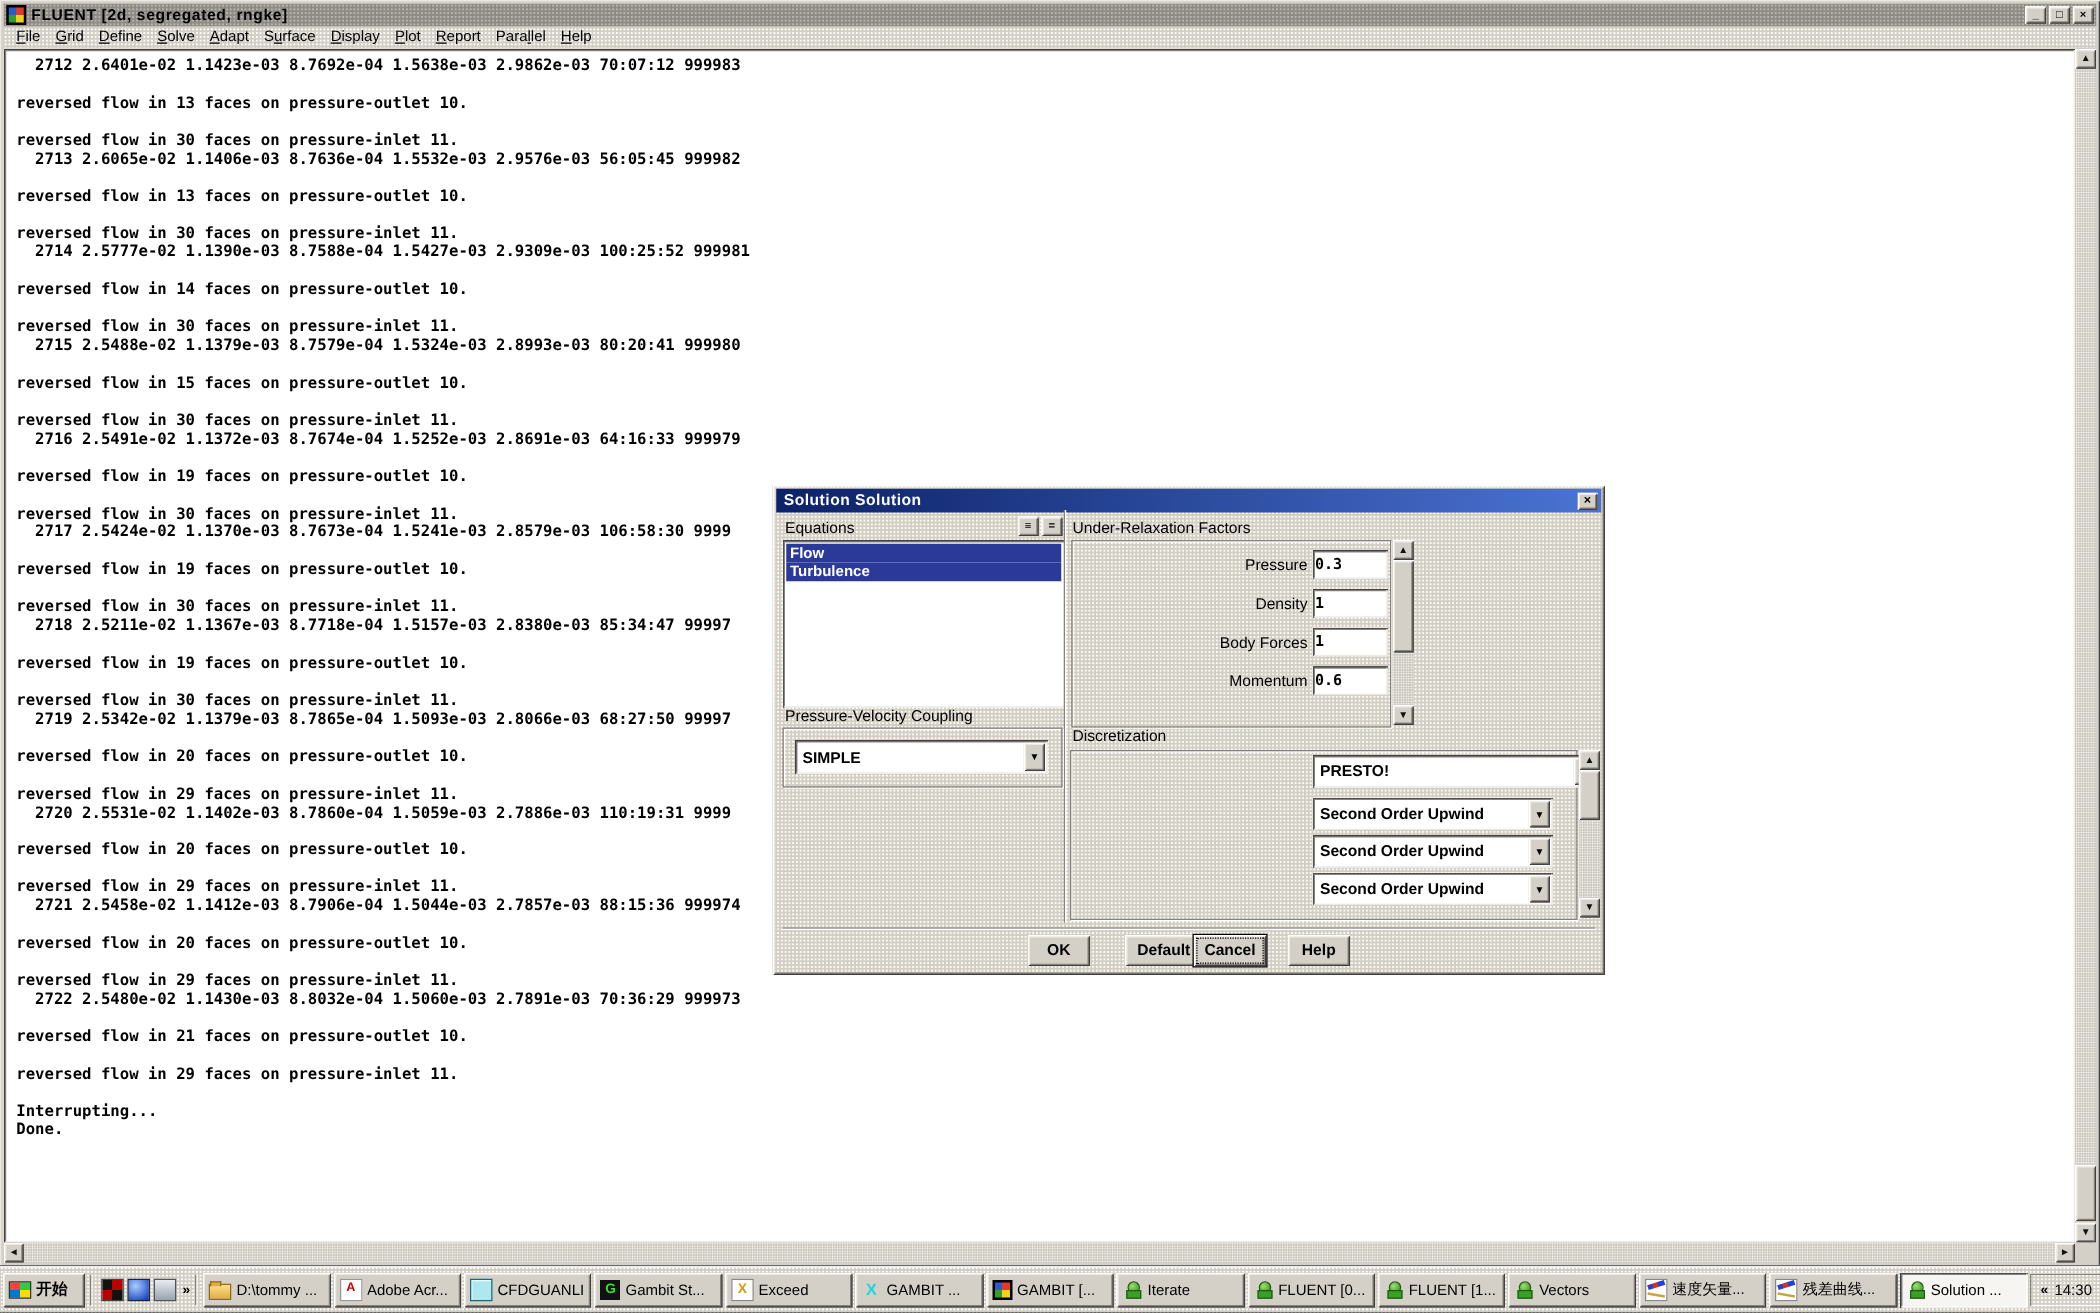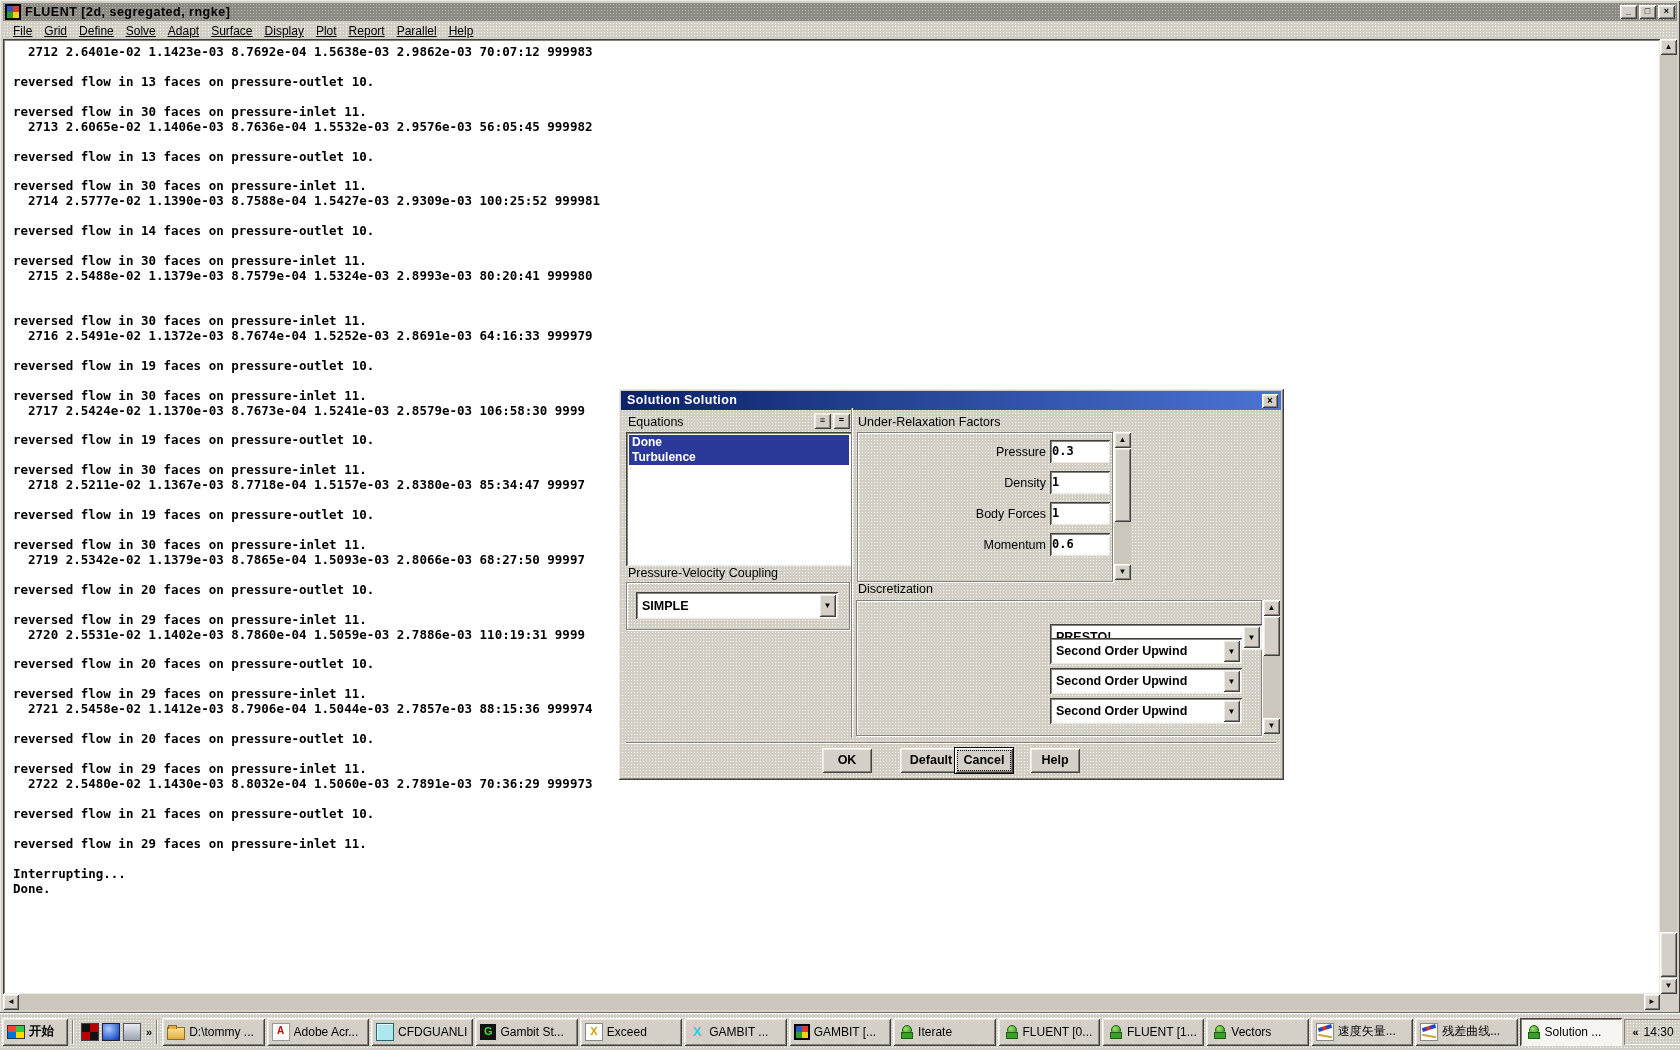--- a/index.html
+++ b/index.html
@@ -14,21 +14,21 @@
 
   
   #mainwin{position:absolute;left:0;top:0;width:1680px;height:1013px;z-index:1;
     background-color:#d4d0c8;box-shadow:inset 1px 1px 0 #ece9e2,inset -1px -1px 0 #404040;}
   #titlebar{position:absolute;left:3px;top:3px;right:3px;height:18px;
     background-color:#8e8a84;background-image:radial-gradient(circle,#bab6b0 0.7px,rgba(0,0,0,0) 0.8px);background-size:3px 3px;
     display:flex;align-items:center;gap:4px;padding:0 2px;}
   #titlebar .title-text{font-weight:bold;font-size:12.5px;letter-spacing:0.5px;}
   .win-ctrls{margin-left:auto;display:flex;gap:2px;}
   .win-ctrl{width:17px;height:14px;font-size:9px;font-weight:bold;line-height:13px;text-align:center;cursor:default;}
-  #menubar{position:absolute;left:3px;top:22px;right:4px;height:16px;display:flex;align-items:flex-end;padding-left:4px;text-decoration:underline;}
+  #menubar{position:absolute;left:3px;top:22px;right:4px;height:16px;display:flex;align-items:flex-start;padding-left:4px;}
   .menu-item{font-size:12px;padding:0 6px;white-space:nowrap;}
   .menu-item u{text-underline-offset:1px;}
 
   
   #client{position:absolute;left:3px;top:39px;right:3px;bottom:3px;}
   #console{position:absolute;left:0;top:0;right:17px;bottom:16px;background:#fff;overflow:hidden;
     box-shadow:inset 1px 1px 0 #404040,inset -1px -1px 0 #ece9e2,inset 2px 2px 0 #87837b;
     padding:6px 0 0 10px;}
   .cline{font-family:"DejaVu Sans Mono",monospace;font-weight:bold;font-size:12.5px;line-height:14.93px;white-space:pre;}
   .sbar{position:absolute;background-color:#cbc7bd;
@@ -164,20 +164,21 @@
           <div class="cline">reversed flow in 13 faces on pressure-outlet 10.</div>
           <div class="cline"> </div>
           <div class="cline">reversed flow in 30 faces on pressure-inlet 11.</div>
           <div class="cline">  2714 2.5777e-02 1.1390e-03 8.7588e-04 1.5427e-03 2.9309e-03 100:25:52 999981</div>
           <div class="cline"> </div>
           <div class="cline">reversed flow in 14 faces on pressure-outlet 10.</div>
           <div class="cline"> </div>
           <div class="cline">reversed flow in 30 faces on pressure-inlet 11.</div>
           <div class="cline">  2715 2.5488e-02 1.1379e-03 8.7579e-04 1.5324e-03 2.8993e-03 80:20:41 999980</div>
           <div class="cline"> </div>
+          <div class="cline">reversed flow in 15 faces on pressure-outlet 10.</div>
           <div class="cline"> </div>
           <div class="cline">reversed flow in 30 faces on pressure-inlet 11.</div>
           <div class="cline">  2716 2.5491e-02 1.1372e-03 8.7674e-04 1.5252e-03 2.8691e-03 64:16:33 999979</div>
           <div class="cline"> </div>
           <div class="cline">reversed flow in 19 faces on pressure-outlet 10.</div>
           <div class="cline"> </div>
           <div class="cline">reversed flow in 30 faces on pressure-inlet 11.</div>
           <div class="cline">  2717 2.5424e-02 1.1370e-03 8.7673e-04 1.5241e-03 2.8579e-03 106:58:30 9999</div>
           <div class="cline"> </div>
           <div class="cline">reversed flow in 19 faces on pressure-outlet 10.</div>
@@ -228,21 +229,21 @@
   <div id="dialog">
     <div id="dlg-title">
       <span>Solution Solution</span>
     </div>
     <div id="dlg-close" class="raised">×</div>
 
     <div class="dlab" style="left:10px;top:27px">Equations</div>
     <div id="eq-btn1" class="raised">≡</div>
     <div id="eq-btn2" class="raised">=</div>
     <div id="eq-list">
-        <div class="eq-item">Done</div>
+        <div class="eq-item">Flow</div>
         <div class="eq-item">Turbulence</div>
       </div>
 
     <div id="sep-v"></div>
 
     <div class="dlab" style="left:240px;top:27px">Under-Relaxation Factors</div>
     <div id="urf-box" class="etched"></div>
     <div id="urf-rows">
         <div class="dlab dlab-r" style="left: 250px; width: 178px; top: 57px;">Pressure</div>
         <div class="dinput" style="top: 52px;">0.3</div>
@@ -262,21 +263,21 @@
     <div class="dlab" style="left:10px;top:178px">Pressure-Velocity Coupling</div>
     <div id="pv-box" class="etched"></div>
     <div id="pv-combo" class="combo">
       <span class="cval">SIMPLE</span>
       <span class="carrow">▼</span>
     </div>
 
     <div class="dlab" style="left:240px;top:194px">Discretization</div>
     <div id="disc-box" class="etched"></div>
     <div id="disc-rows">
-        <div class="combo" style="left: 432px; width: 212px; height: 26px; top: 236px;">
+        <div class="combo" style="left: 432px; width: 228px; height: 26px; top: 216px;">
           <span class="cval">PRESTO!</span>
           <span class="carrow">▼</span>
         </div>
         <div class="combo" style="left: 432px; width: 192px; height: 26px; top: 250px;">
           <span class="cval">Second Order Upwind</span>
           <span class="carrow">▼</span>
         </div>
         <div class="combo" style="left: 432px; width: 192px; height: 26px; top: 280px;">
           <span class="cval">Second Order Upwind</span>
           <span class="carrow">▼</span>

